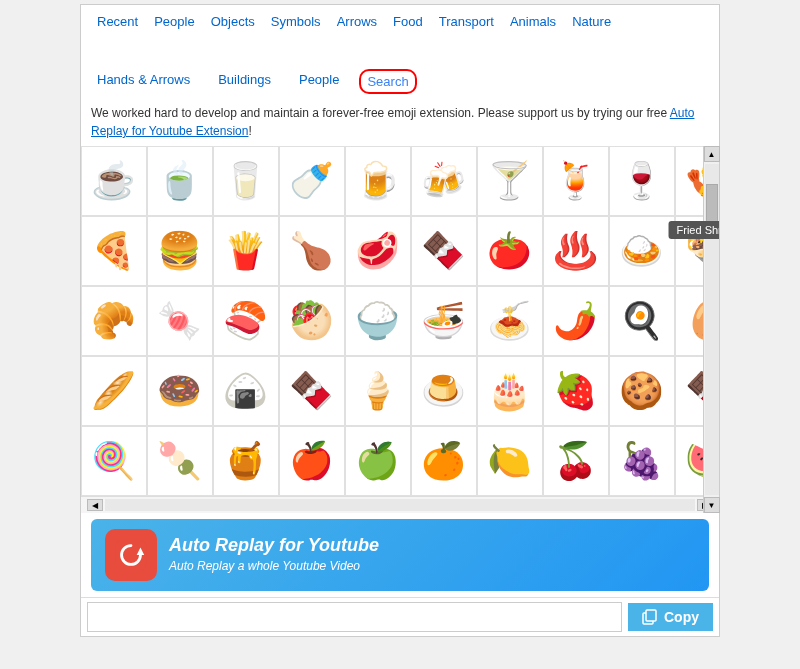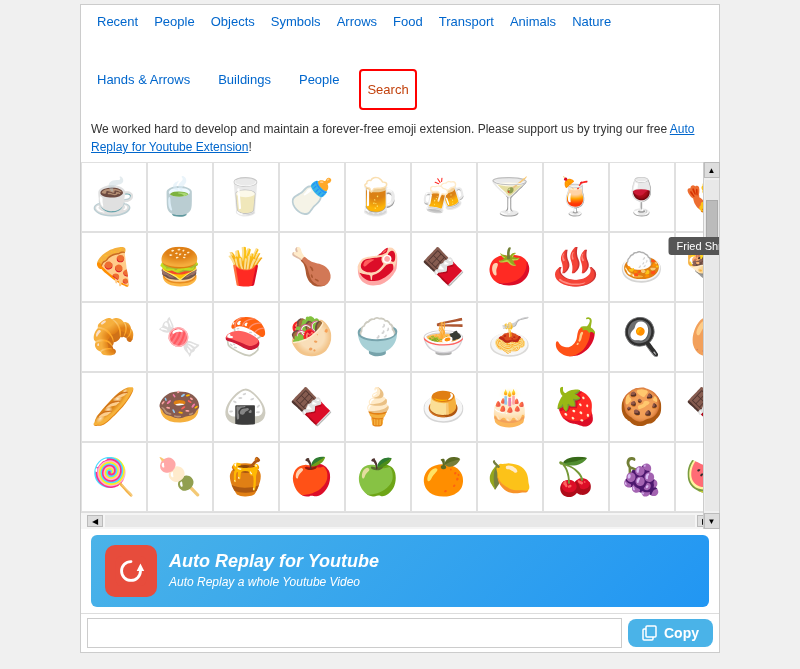--- a/index.html
+++ b/index.html
@@ -32,24 +32,24 @@
       margin-top: 33px;
     }
     .nav-link {
       color: #0066cc;
       text-decoration: none;
       padding: 3px 8px;
       font-size: 13px;
       cursor: pointer;
     }
     .nav-link.active {
-      color: #c2410c;
+      color: #3b82f6;
       border: 2px solid red;
-      padding: 11px 6px;
-      border-radius: 4px;
+      padding: 3px 6px;
+      border-radius: 10px;
     }
     .promo-text {
       padding: 6px 10px;
       font-size: 12px;
       color: #333;
       line-height: 1.5;
     }
     .promo-text a {
       color: #0066cc;
       text-decoration: underline;
@@ -202,21 +202,21 @@
       outline: none;
     }
     .copy-btn {
       background: #4ab3e8;
       color: white;
       border: none;
       padding: 6px 14px;
       font-size: 14px;
       font-weight: bold;
       cursor: pointer;
-      border-radius: 8px;
+      border-radius: 0;
       display: flex;
       align-items: center;
       gap: 6px;
     }
   </style>
 </head>
 <body>
 
 <div class="container">
 

